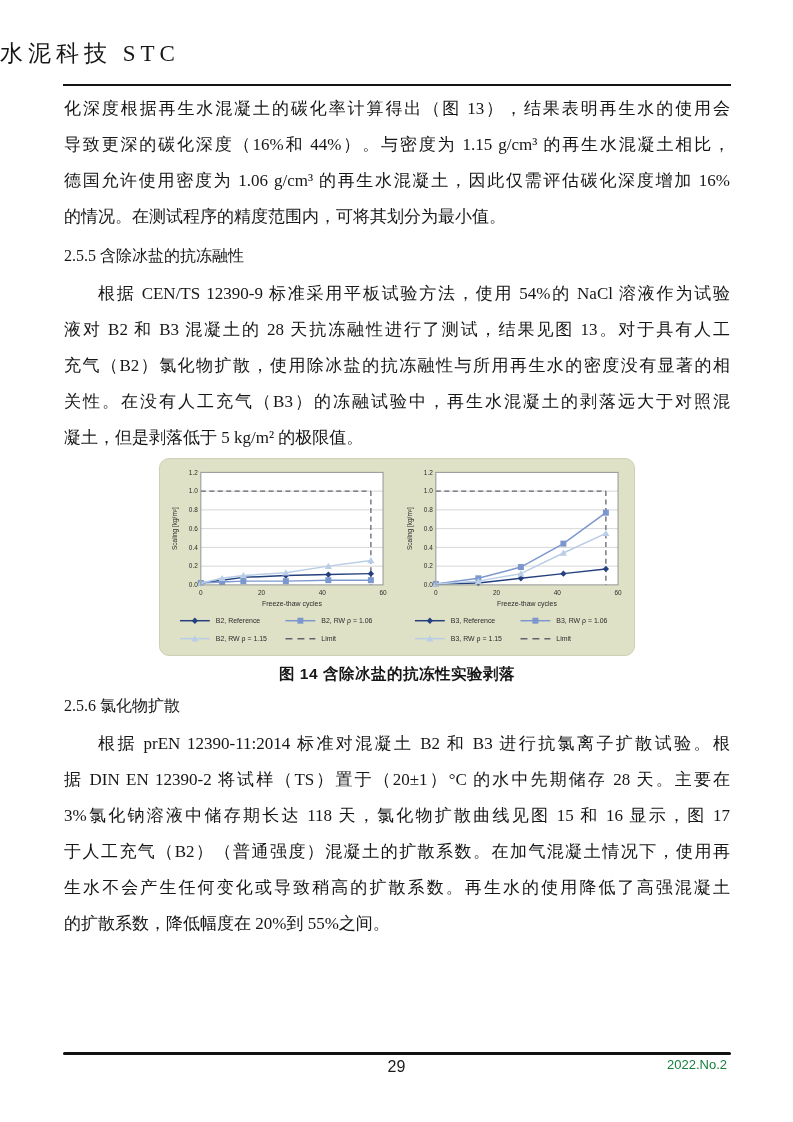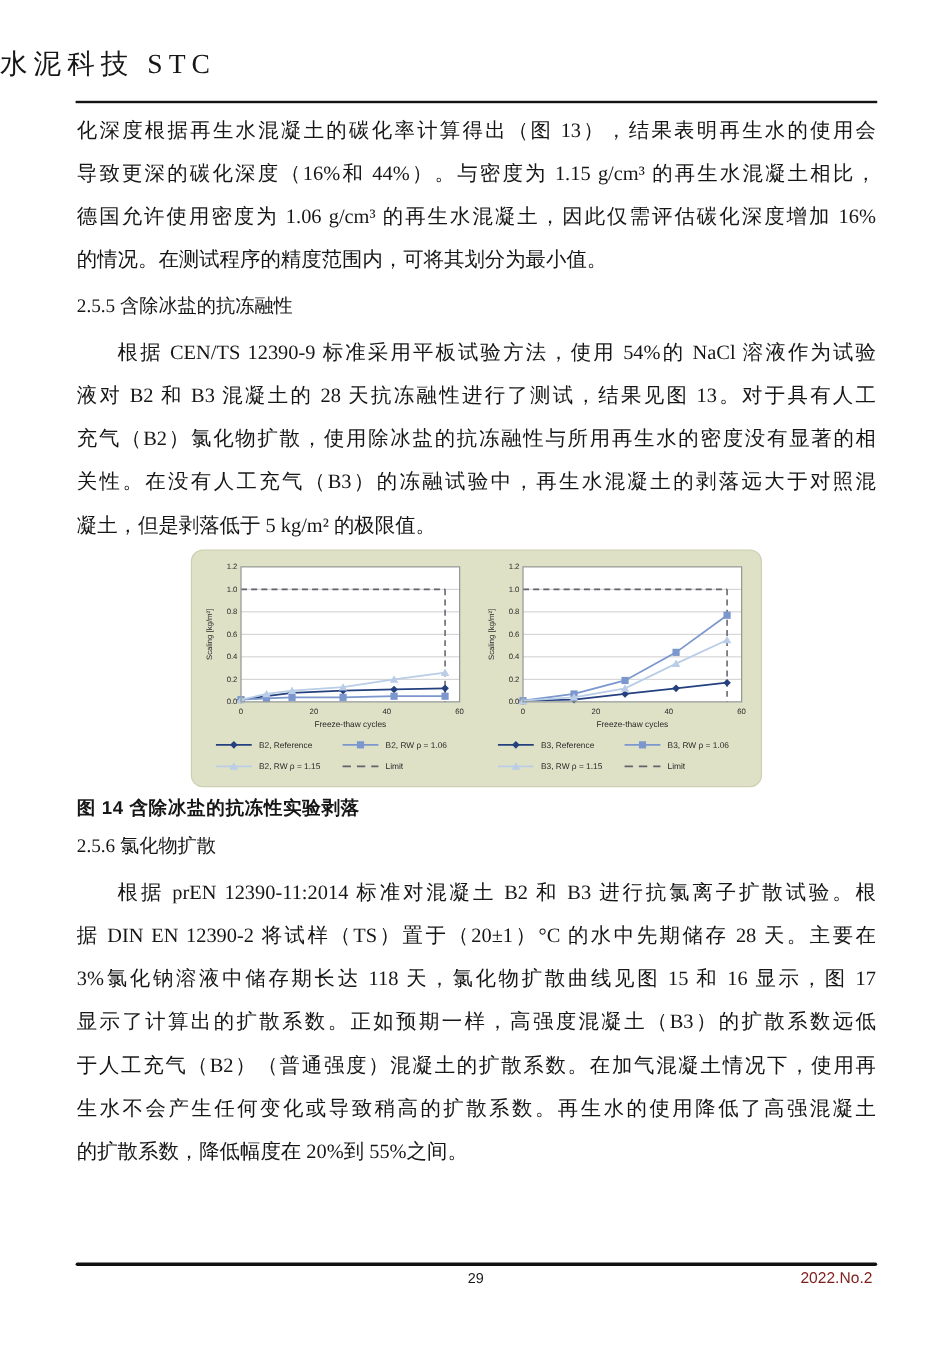--- a/index.html
+++ b/index.html
@@ -42,41 +42,42 @@
     margin: 2px auto 0;
     background: #dfe1c6;
     border: 1px solid #cdd0b2;
     border-radius: 10px;
     display: flex; gap: 12px;
     padding: 5px 8px;
     justify-content: center; align-items: flex-start;
   }
   .figure-caption {
     margin-top: 7px;
+    text-align: center;
     font-family: "Liberation Sans", "DejaVu Sans", sans-serif;
     font-weight: bold;
     font-size: 15.5px;
     line-height: 22px;
     letter-spacing: 0.5px;
   }
   .footer-rule {
     position: absolute; left: 63px; top: 1052px;
     width: 668px; height: 3px; background: #111111;
     border-radius: 2px;
   }
   .page-number {
     position: absolute; top: 1058px; left: 0; width: 100%;
     text-align: center;
     font-family: "Liberation Sans", "DejaVu Sans", sans-serif;
-    font-size: 12px; color: #1a1a1a;
+    font-size: 16px; color: #1a1a1a;
   }
   .issue {
     position: absolute; top: 1057px; right: 66px;
     font-family: "Liberation Sans", "DejaVu Sans", sans-serif;
-    font-size: 13px; color: #7f1d1d;
+    font-size: 13px; color: #15803d;
   }
   svg.chart { display: block; }
 </style>
 </head>
 <body>
 
 <div class="page">
 
   <div class="journal-title">水泥科技 STC</div>
   <div class="header-rule"></div>
@@ -213,21 +214,20 @@
     </div>
 
     <div class="figure-caption">图 14  含除冰盐的抗冻性实验剥落</div>
 
     <div class="heading">2.5.6 氯化物扩散</div>
 
     <div class="para indent">
         <div class="jline">根据 prEN 12390-11:2014 标准对混凝土 B2 和 B3 进行抗氯离子扩散试验。根</div>
         <div class="jline">据 DIN EN 12390-2 将试样（TS）置于（20±1）°C 的水中先期储存 28 天。主要在</div>
         <div class="jline">3%氯化钠溶液中储存期长达 118 天，氯化物扩散曲线见图 15 和 16 显示，图 17</div>
-        <div class="jline">显示了计算出的扩散系数。正如预期一样，高强度混凝土（B3）的扩散系数远低</div>
         <div class="jline">于人工充气（B2）（普通强度）混凝土的扩散系数。在加气混凝土情况下，使用再</div>
         <div class="jline">生水不会产生任何变化或导致稍高的扩散系数。再生水的使用降低了高强混凝土</div>
         <div class="jline lastline">的扩散系数，降低幅度在 20%到 55%之间。</div>
       </div>
 
   </div>
 
   <div class="footer-rule"></div>
   <div class="page-number">29</div>
   <div class="issue">2022.No.2</div>

